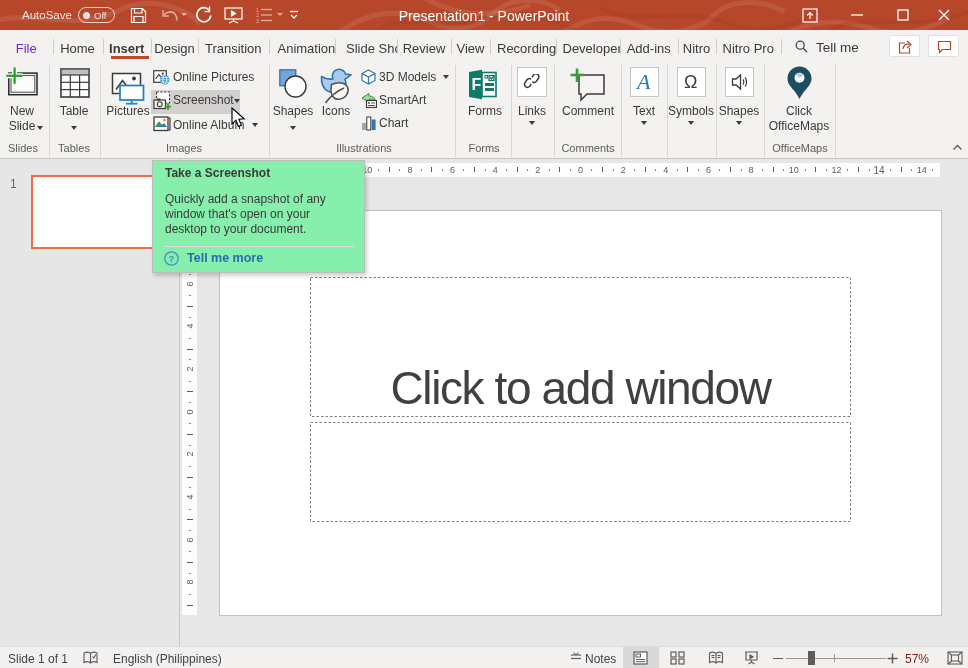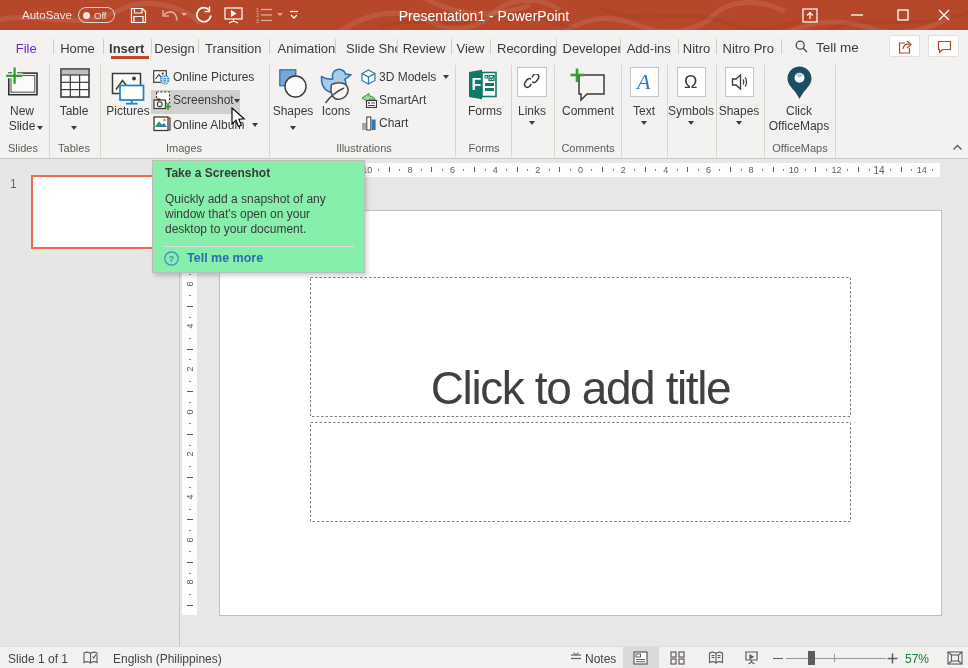--- a/index.html
+++ b/index.html
@@ -441,21 +441,21 @@
       <div class="a" style="left:189px;top:392.1px;width:2px;height:1px;background:#8a8886"></div>
       <div class="a" style="left:187px;top:402.8px;width:6px;height:1px;background:#5f5d5b"></div>
       <div class="a" style="left:189px;top:413.5px;width:2px;height:1px;background:#8a8886"></div>
       <div class="a" style="left:189px;top:434.8px;width:2px;height:1px;background:#8a8886"></div>
       <div class="a" style="left:187px;top:445.5px;width:6px;height:1px;background:#5f5d5b"></div>
 <div class="a" style="left:219px;top:51px;width:723px;height:406px;background:#fff;border:1px solid #c2c0be"></div>
 <svg class="a" style="left:310px;top:118px" width="542" height="246">
 <rect x="0.5" y="0.5" width="540" height="139" fill="none" stroke="#7f7e7d" stroke-width="1" stroke-dasharray="2.5 2"></rect>
 <rect x="0.5" y="145.5" width="540" height="99" fill="none" stroke="#7f7e7d" stroke-width="1" stroke-dasharray="2.5 2"></rect>
 </svg>
-<div class="a ct" style="left:310px;top:206px;width:541px;font-size:46px;line-height:46px;font-weight:300;letter-spacing:-1.4px;color:#404040">Click to add title</div>
+<div class="a ct" style="left:310px;top:206px;width:541px;font-size:46px;line-height:46px;font-weight:300;letter-spacing:-1.4px;color:#404040">Click to add window</div>
 <div class="a" style="left:152px;top:1px;width:213px;height:113px;background:#86efac;border:1px solid #bebcbb;box-shadow:2px 3px 4px rgba(0,0,0,0.18);z-index:50">
 <div class="a" style="left:12px;top:5px;font-size:12px;font-weight:bold;color:#3b3a39">Take a Screenshot</div>
 <div class="a" style="left:12px;top:31px;width:172px;font-size:12px;line-height:15px;color:#3b3a39">Quickly add a snapshot of any window that's open on your desktop to your document.</div>
 <div class="a" style="left:11px;top:85px;width:190px;height:1px;background:#e1dfdd"></div>
 <svg class="a" style="left:11px;top:90px" width="15" height="15" viewBox="0 0 15 15">
 <circle cx="7.5" cy="7.5" r="6.7" fill="none" stroke="#4a89c8" stroke-width="1.3"></circle>
 <text x="4.6" y="11" font-size="9.5" font-weight="bold" fill="#4a89c8" font-family="Liberation Sans">?</text>
         </svg>
 <div class="a" style="left:34px;top:90px;font-size:12.5px;font-weight:bold;color:#2b6cac">Tell me more</div>
 </div>
@@ -513,21 +513,21 @@
 <div class="a" style="left:773px;top:10.5px;width:10px;height:1.5px;background:#5f5d5b"></div>
 <div class="a" style="left:786px;top:11px;width:100px;height:1px;background:#999795"></div>
 <div class="a" style="left:834px;top:7px;width:1px;height:8px;background:#999795"></div>
 <div class="a" style="left:808px;top:4px;width:7px;height:14px;background:#605e5c"></div>
 <svg class="a" style="left:887px;top:6px" width="11" height="11" viewBox="0 0 11 11">
         <g stroke="#5f5d5b" stroke-width="1.5">
           <line x1="0.5" y1="5.5" x2="10.5" y2="5.5"></line>
           <line x1="5.5" y1="0.5" x2="5.5" y2="10.5"></line>
         </g>
       </svg>
-<span class="a" style="left:905px;top:5px;font-size:12px;color:#15803d">57%</span>
+<span class="a" style="left:905px;top:5px;font-size:12px;color:#7f1d1d">57%</span>
 <svg class="a" style="left:947px;top:4px" width="16" height="14" viewBox="0 0 16 14">
 <g fill="none" stroke="#5f5d5b" stroke-width="1.1">
 <rect x="1" y="1" width="14" height="12"></rect>
 <rect x="4.5" y="4" width="7" height="6"></rect>
 <line x1="1" y1="1" x2="4.5" y2="4"></line>
           <line x1="15" y1="1" x2="11.5" y2="4"></line>
 <line x1="1" y1="13" x2="4.5" y2="10"></line>
           <line x1="15" y1="13" x2="11.5" y2="10"></line>
 </g>
       </svg>

